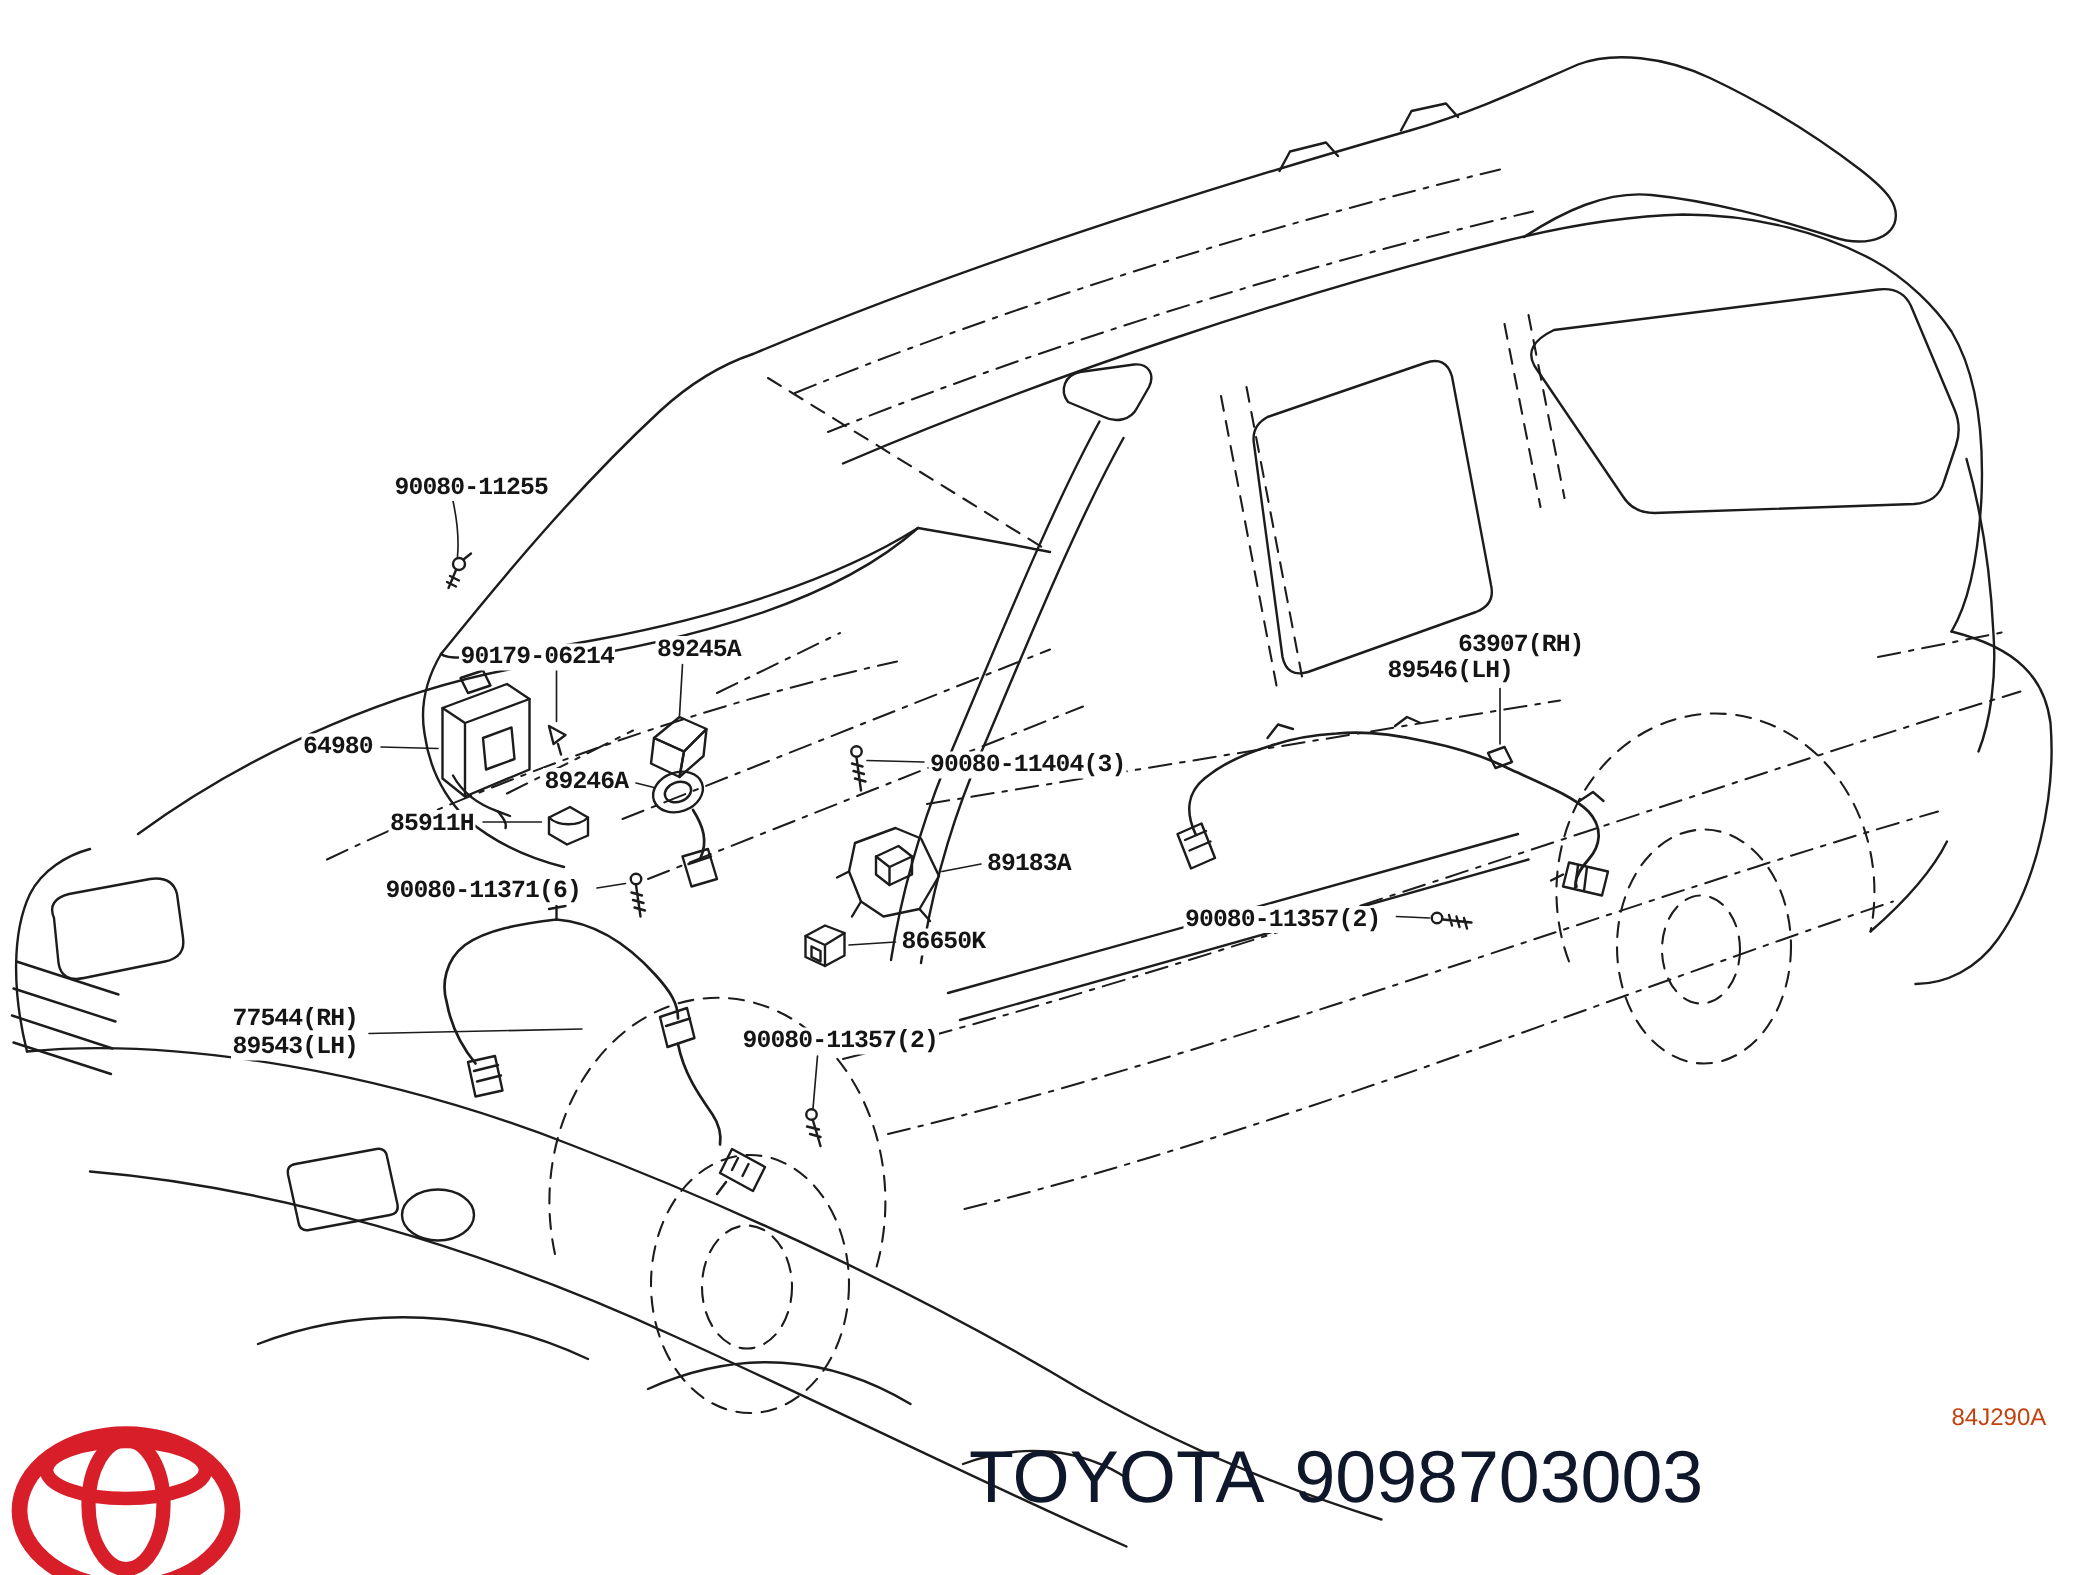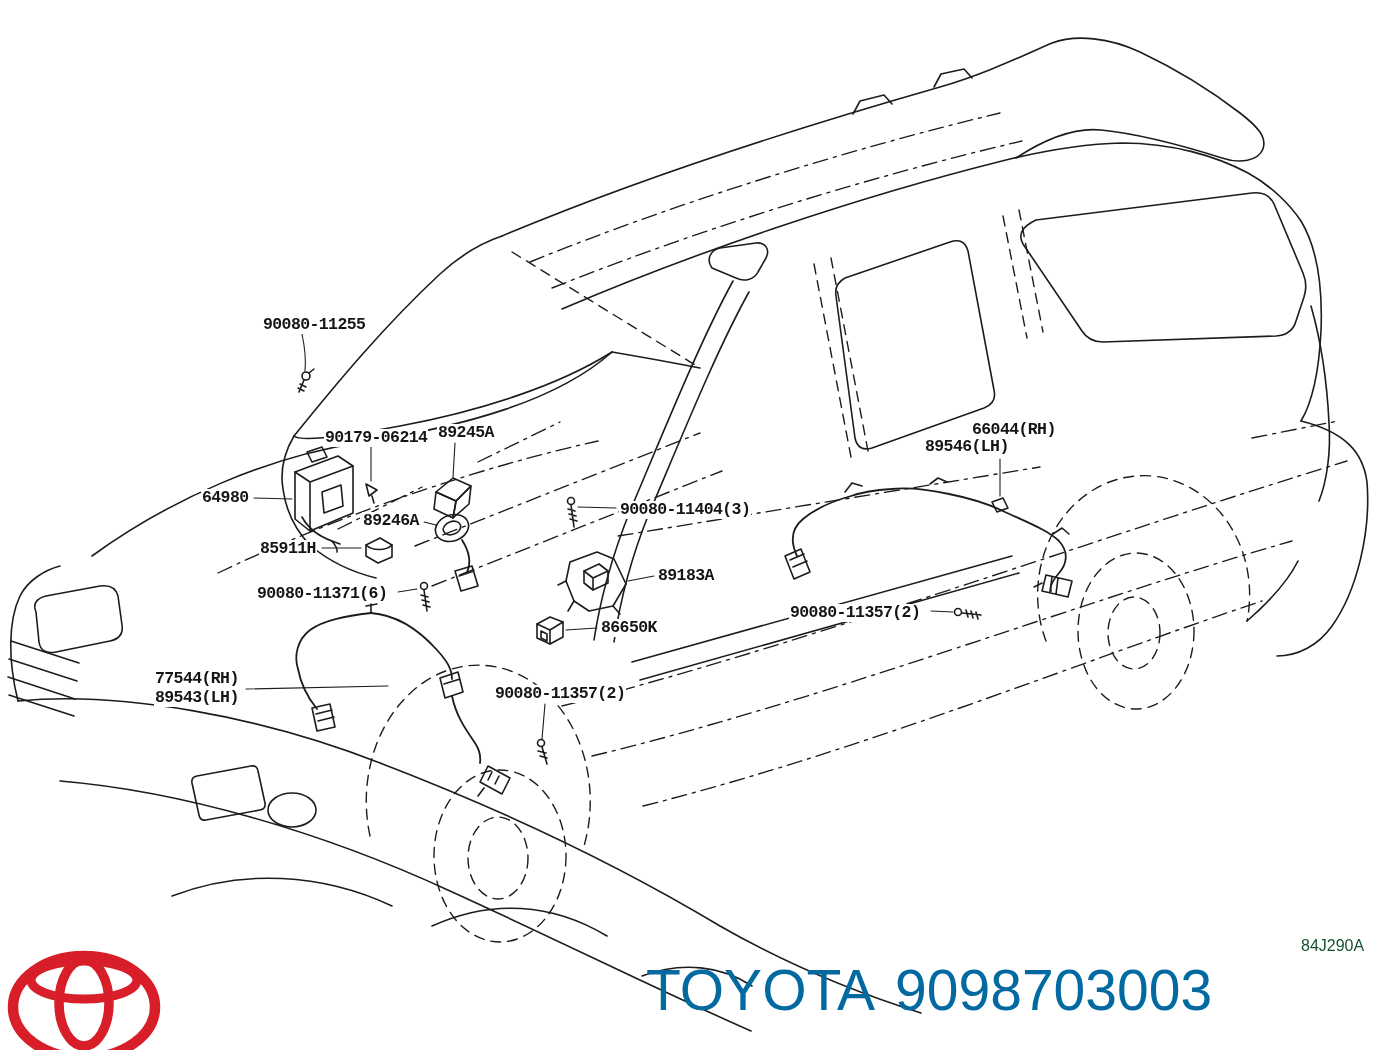--- a/index.html
+++ b/index.html
@@ -15,25 +15,25 @@
     line-height:18px;
     letter-spacing:-0.6px;
     color:#151515;
     background:#ffffff;
     padding:0 1px;
     white-space:nowrap;
     z-index:3;
   }
   #drawing-code{
     position:absolute;left:1301px;top:937px;
-    font-size:16px;color:#14532d;z-index:3;
+    font-size:16px;color:#c2410c;z-index:3;
   }
   #footer-text{
     position:absolute;left:646px;top:957px;
-    font-size:57px;color:#0369a1;letter-spacing:0px;
+    font-size:49px;color:#0f172a;letter-spacing:0px;
     white-space:nowrap;z-index:3;
   }
   #footer-text .make{margin-right:20px;}
   #toyota-logo{position:absolute;left:6px;top:950px;z-index:3;}
   svg .dd{stroke-dasharray:15 6 3 6;stroke-width:1.35px;}
   svg .da{stroke-dasharray:10 7;stroke-width:1.4px;}
   svg .ld{stroke-width:1.1px;}
   svg .wire{stroke-width:1.8px;}
 </style>
 </head>
@@ -214,34 +214,34 @@
         <path class="ld" d="M 628,581 L 654,576"></path>
         <path class="ld" d="M 566,630 L 597,628"></path>
         <path class="ld" d="M 931,611 L 953,612"></path>
         <path class="ld" d="M 545,704 L 542,739"></path>
         <path class="ld" d="M 1000,459 L 1000,496"></path>
       </g>
     </g>
   </svg>
 
   <div class="part-label" style="left:262px;top:316px">90080-11255</div>
-  <div class="part-label" style="left:324px;top:429px">90179-06214</div>
+  <div class="part-label" style="left:306px;top:429px">90179-06214</div>
   <div class="part-label" style="left:437px;top:424px">89245A</div>
   <div class="part-label" style="left:201px;top:489px">64980</div>
   <div class="part-label" style="left:362px;top:512px">89246A</div>
   <div class="part-label" style="left:259px;top:540px">85911H</div>
   <div class="part-label" style="left:256px;top:585px">90080-11371(6)</div>
   <div class="part-label" style="left:154px;top:670px">77544(RH)</div>
   <div class="part-label" style="left:154px;top:689px">89543(LH)</div>
   <div class="part-label" style="left:619px;top:501px">90080-11404(3)</div>
   <div class="part-label" style="left:657px;top:567px">89183A</div>
   <div class="part-label" style="left:600px;top:619px">86650K</div>
   <div class="part-label" style="left:789px;top:604px">90080-11357(2)</div>
   <div class="part-label" style="left:494px;top:685px">90080-11357(2)</div>
-  <div class="part-label" style="left:971px;top:421px">66044(RH)</div>
+  <div class="part-label" style="left:971px;top:421px">63907(RH)</div>
   <div class="part-label" style="left:924px;top:438px">89546(LH)</div>
 
   <div id="drawing-code">84J290A</div>
 
   <svg id="toyota-logo" width="160" height="100" viewBox="0 0 160 100">
     <g stroke="#d81e28" fill="none">
       <ellipse cx="78" cy="57" rx="71" ry="51" stroke-width="10.5"></ellipse>
       <ellipse cx="78" cy="53" rx="25" ry="43" stroke-width="9.5"></ellipse>
       <ellipse cx="78" cy="30" rx="53" ry="19" stroke-width="9"></ellipse>
     </g>

